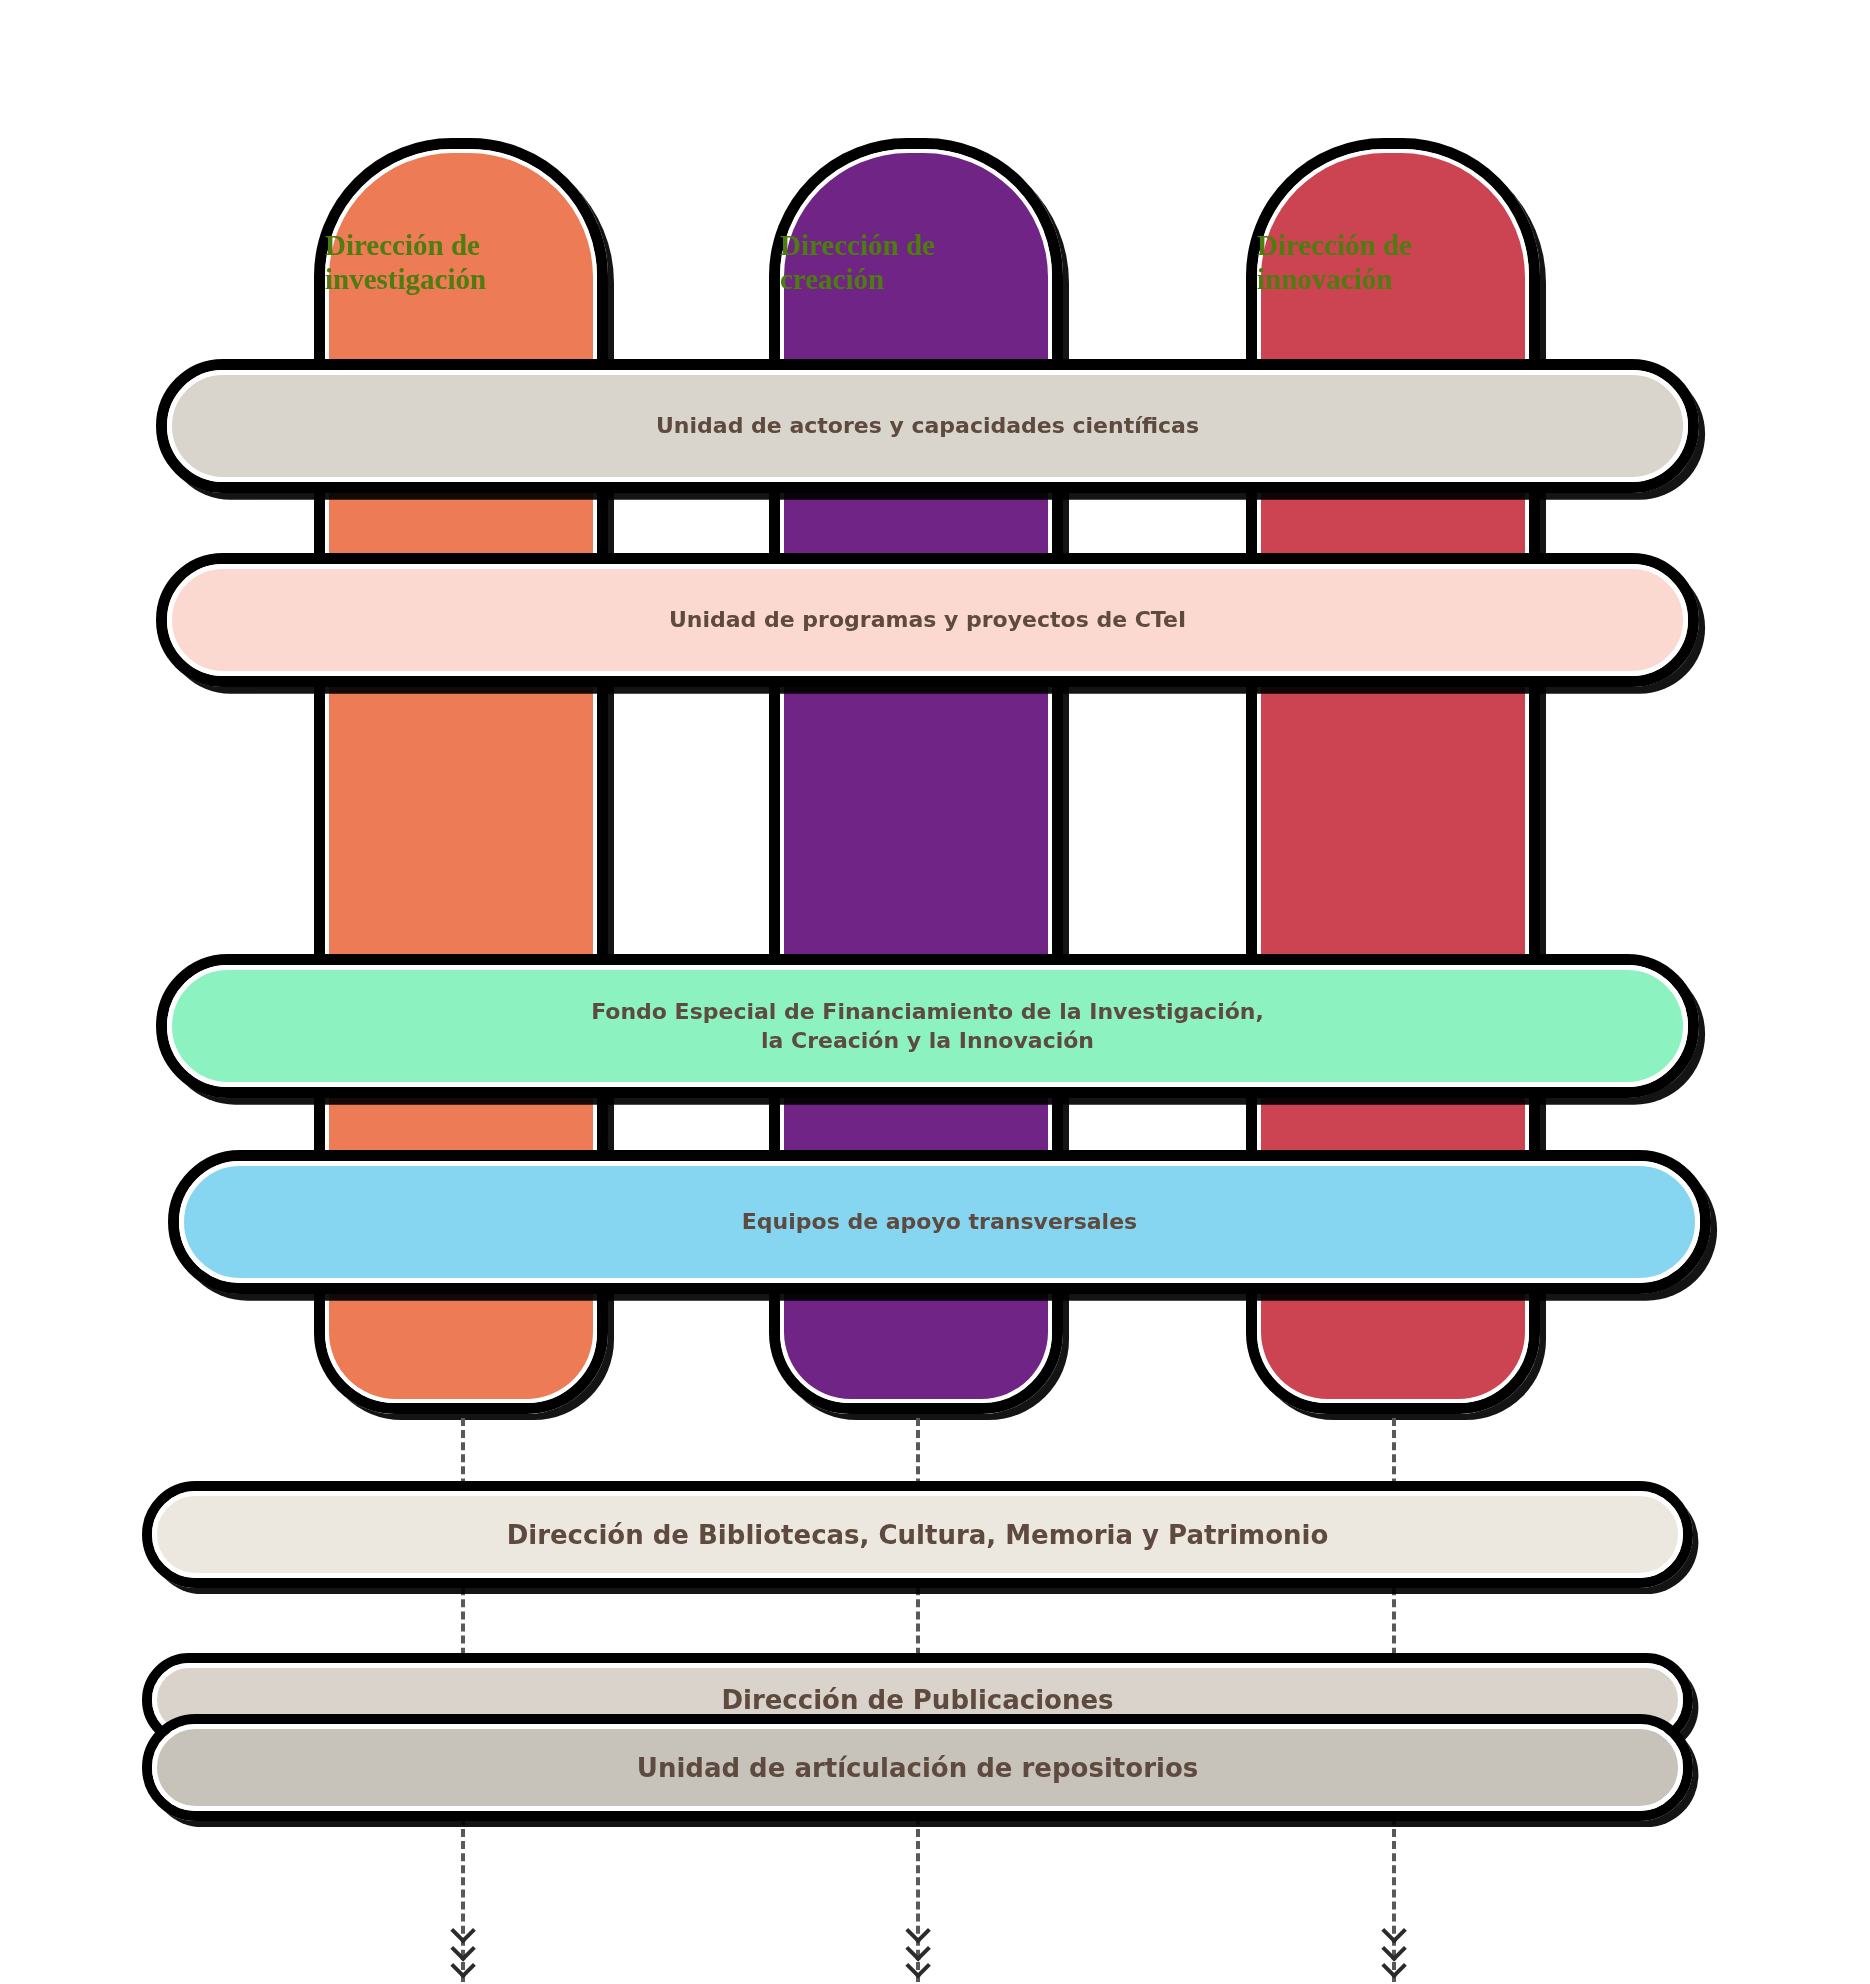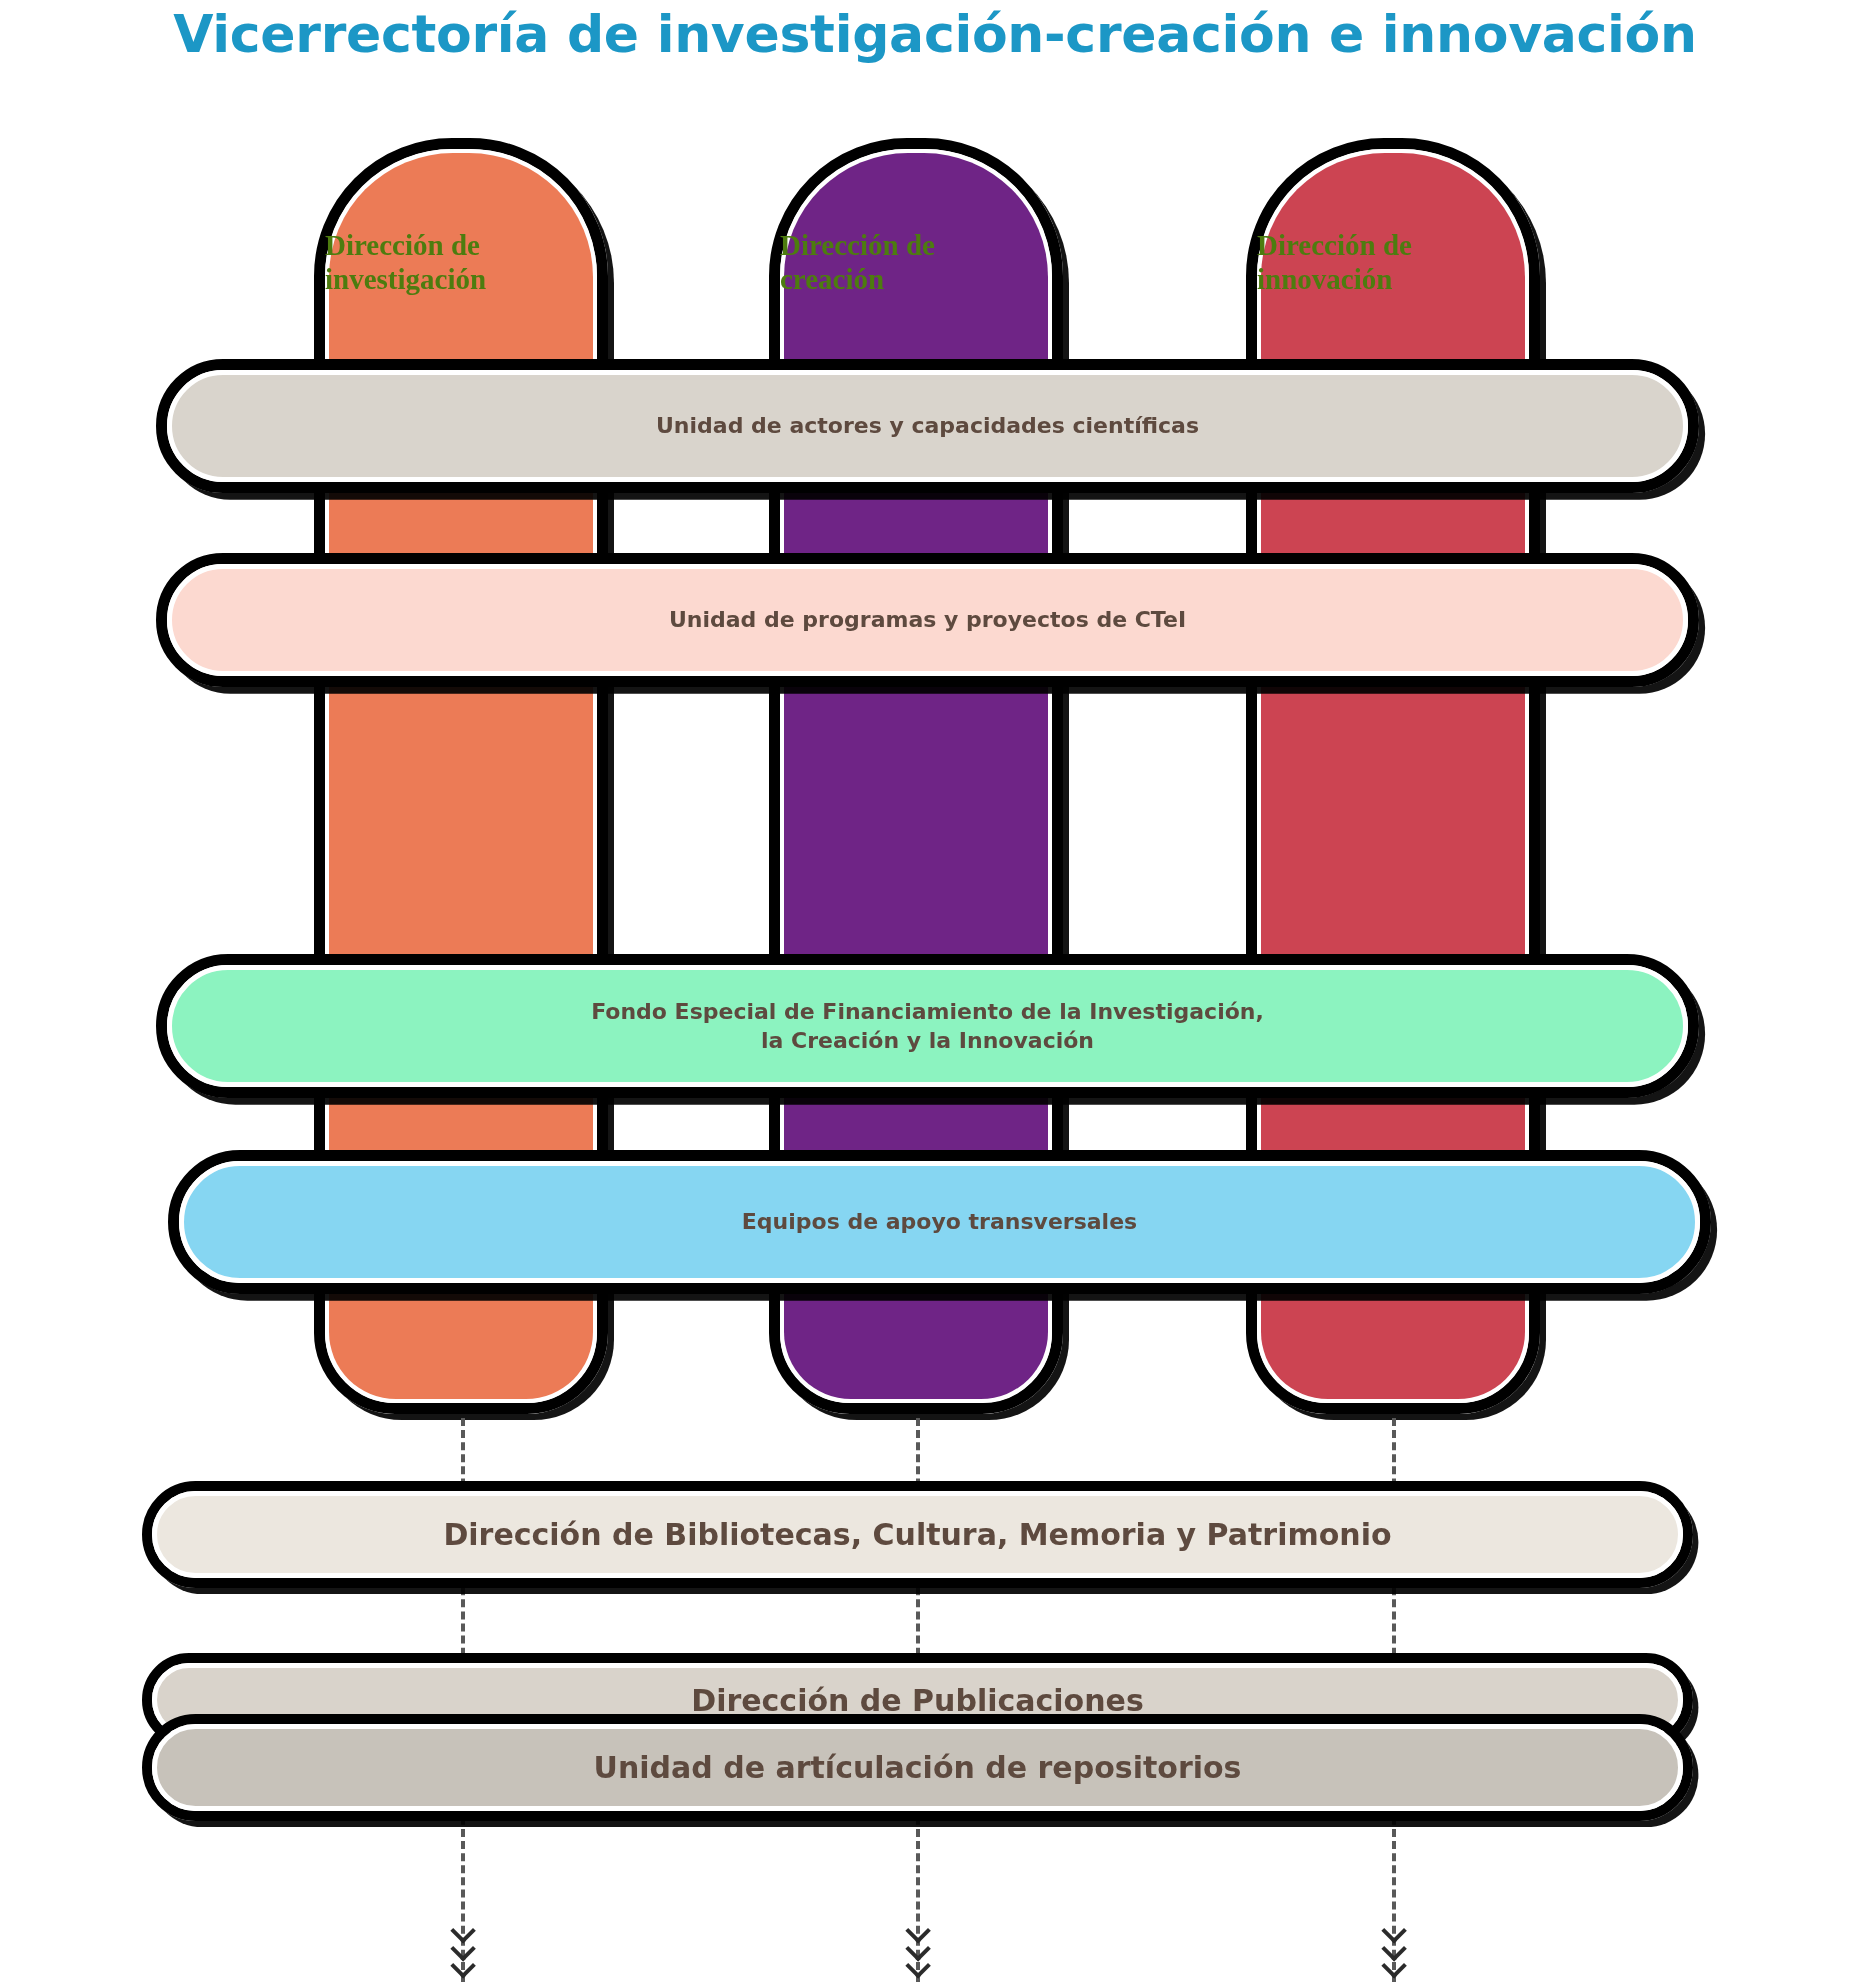--- a/index.html
+++ b/index.html
@@ -88,21 +88,21 @@
   }
   .bbar-inner {
     width: 100%; height: 100%;
     border: 5.4px solid #ffffff;
     border-radius: 671px;
     display: flex;
     align-items: center;
     justify-content: center;
   }
   .bbar-label {
-    font-size: 30px;
+    font-size: 26px;
     font-weight: 800;
     color: #5e4a3f;
     text-align: center;
   }
 
   
   .dot-line {
     position: absolute;
     width: 0;
     border-left: 4px dashed #595959;
@@ -116,21 +116,20 @@
     border-bottom: 4px solid #2b2b2b;
     transform: rotate(-45deg);
     left: -8.7px;
   }
 </style>
 </head>
 <body>
 
 <div id="root">
 
-  <div class="title">Vicerrectoría de investigación-creación e innovación</div>
 
   <div class="dot-line" style="left:461px; top:1418px; height:564px;"></div>
   <div class="dot-line" style="left:916px; top:1418px; height:564px;"></div>
   <div class="dot-line" style="left:1392px; top:1418px; height:564px;"></div>
 
   <div class="arrow-stack" style="left:463px; top:1922px;">
     <div class="chev" style="top:0px;"></div>
     <div class="chev" style="top:17.5px;"></div>
     <div class="chev" style="top:35px;"></div>
   </div>

